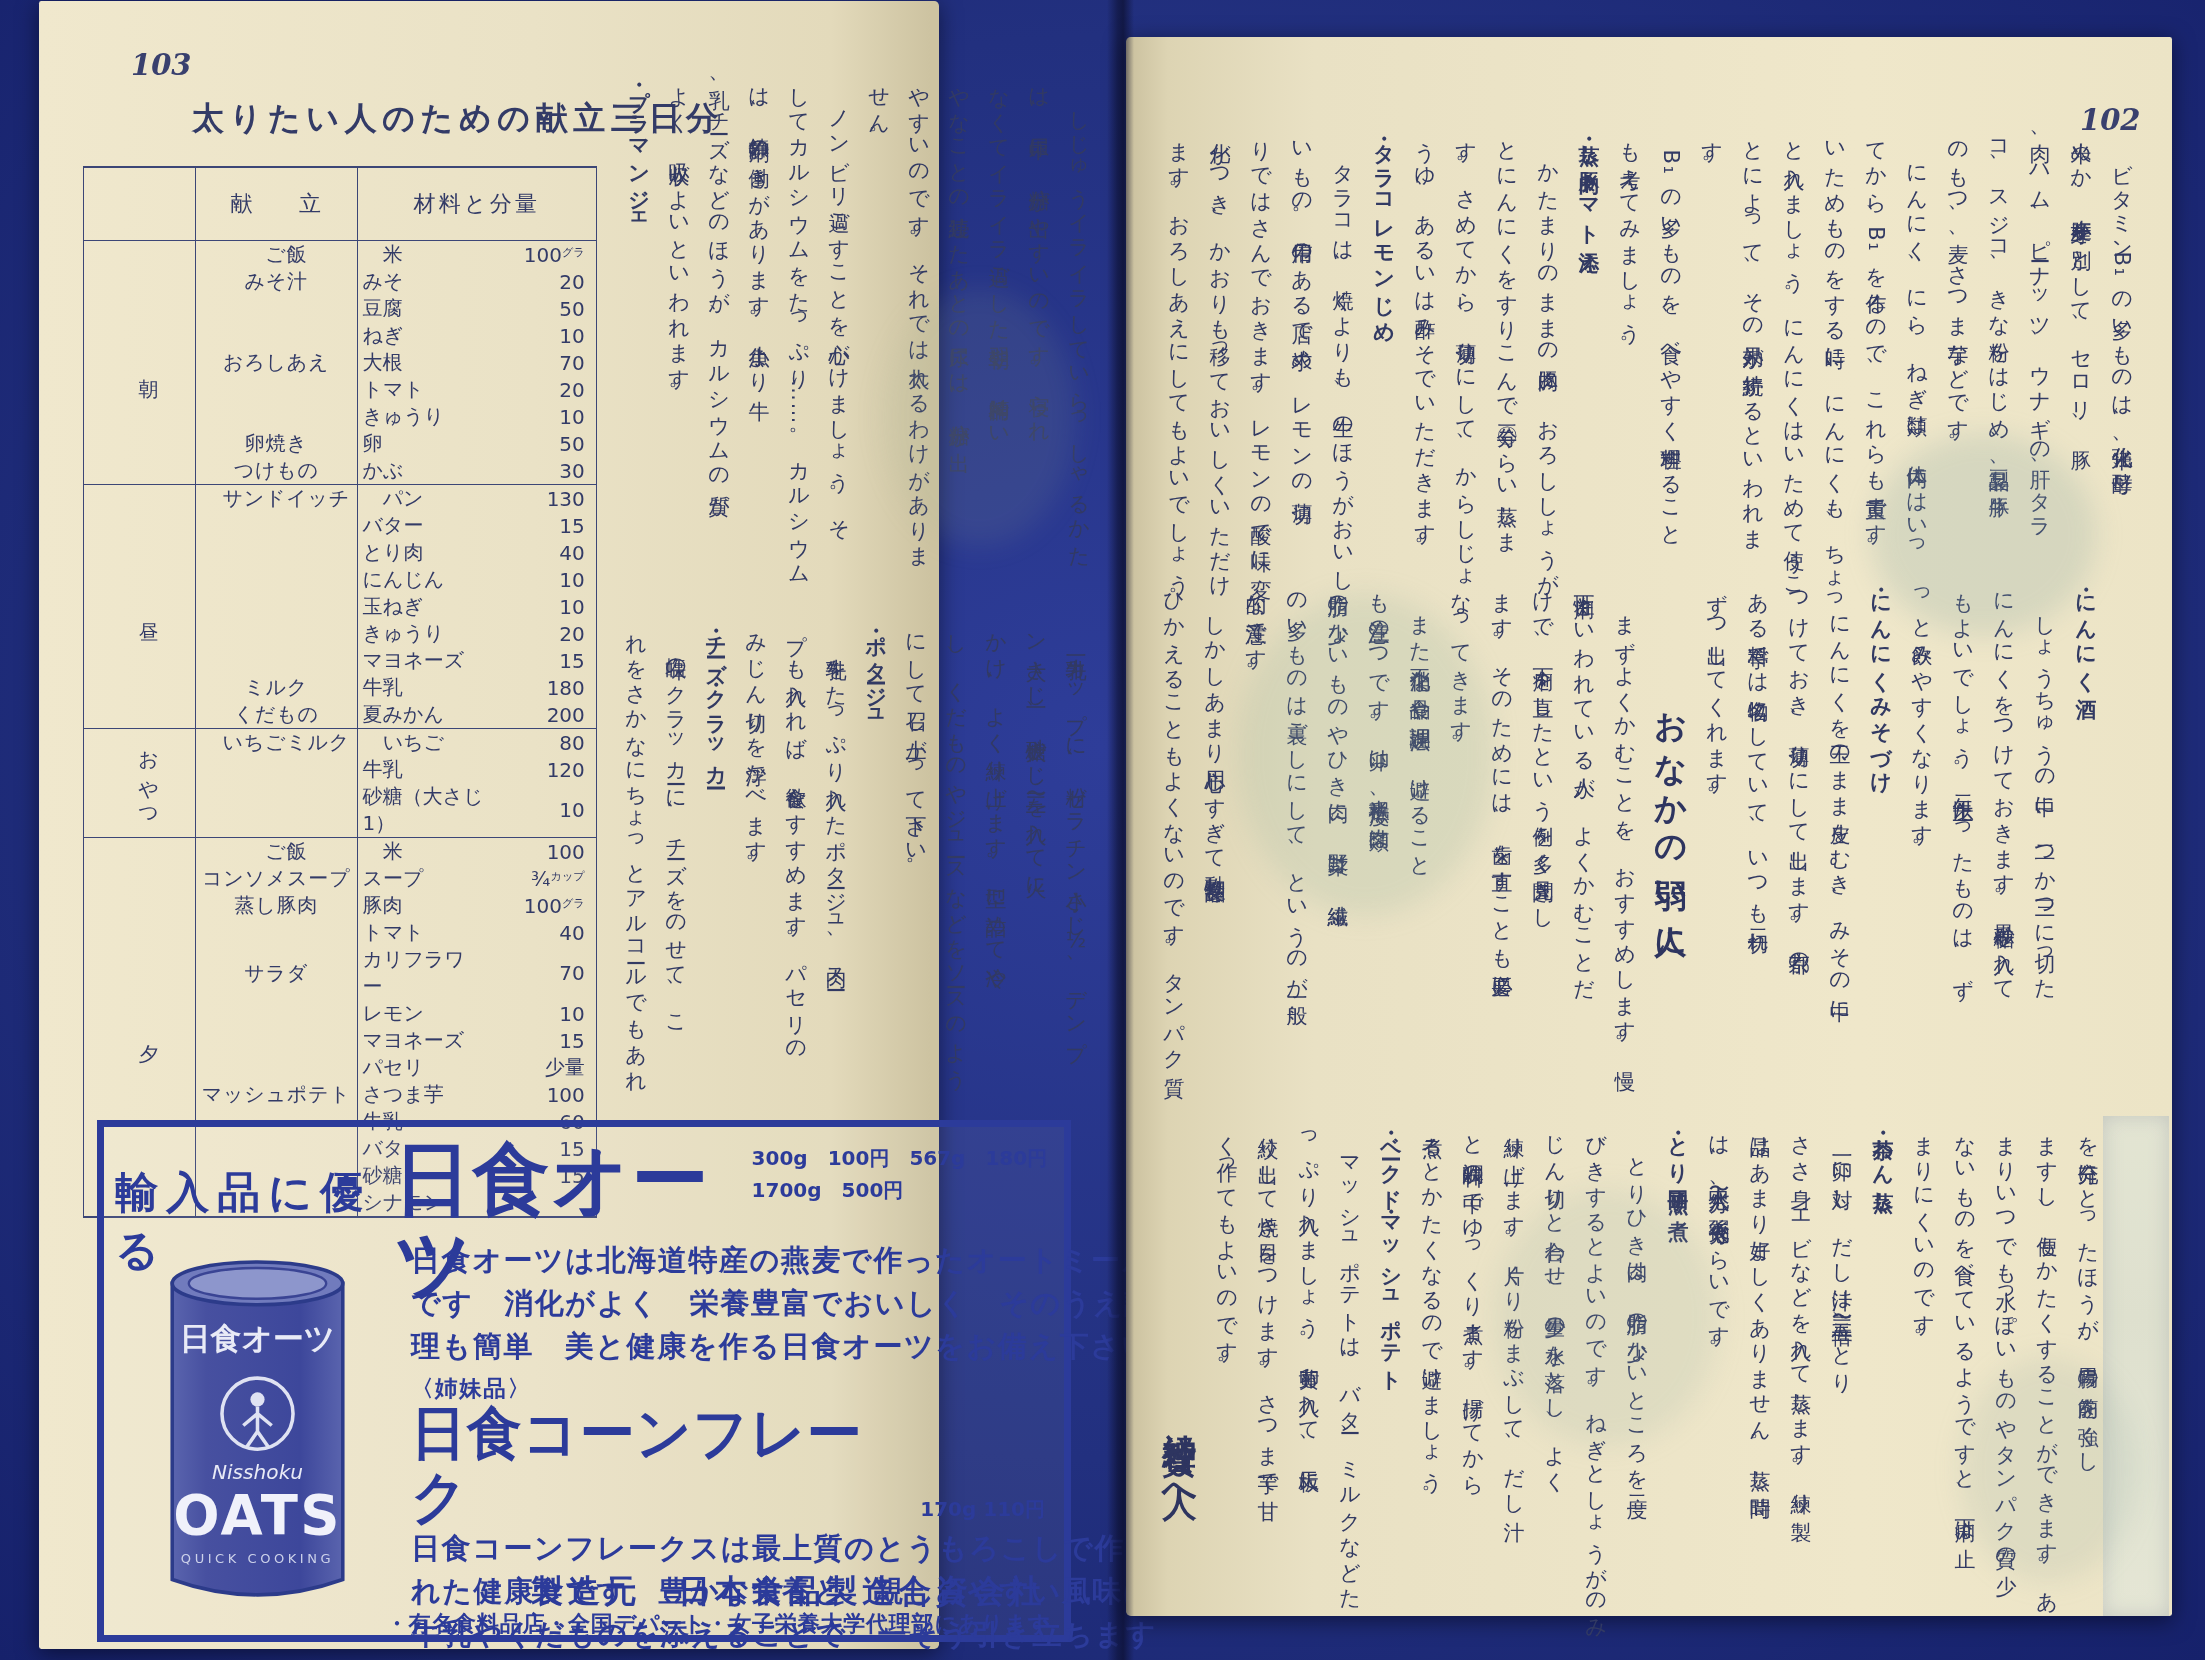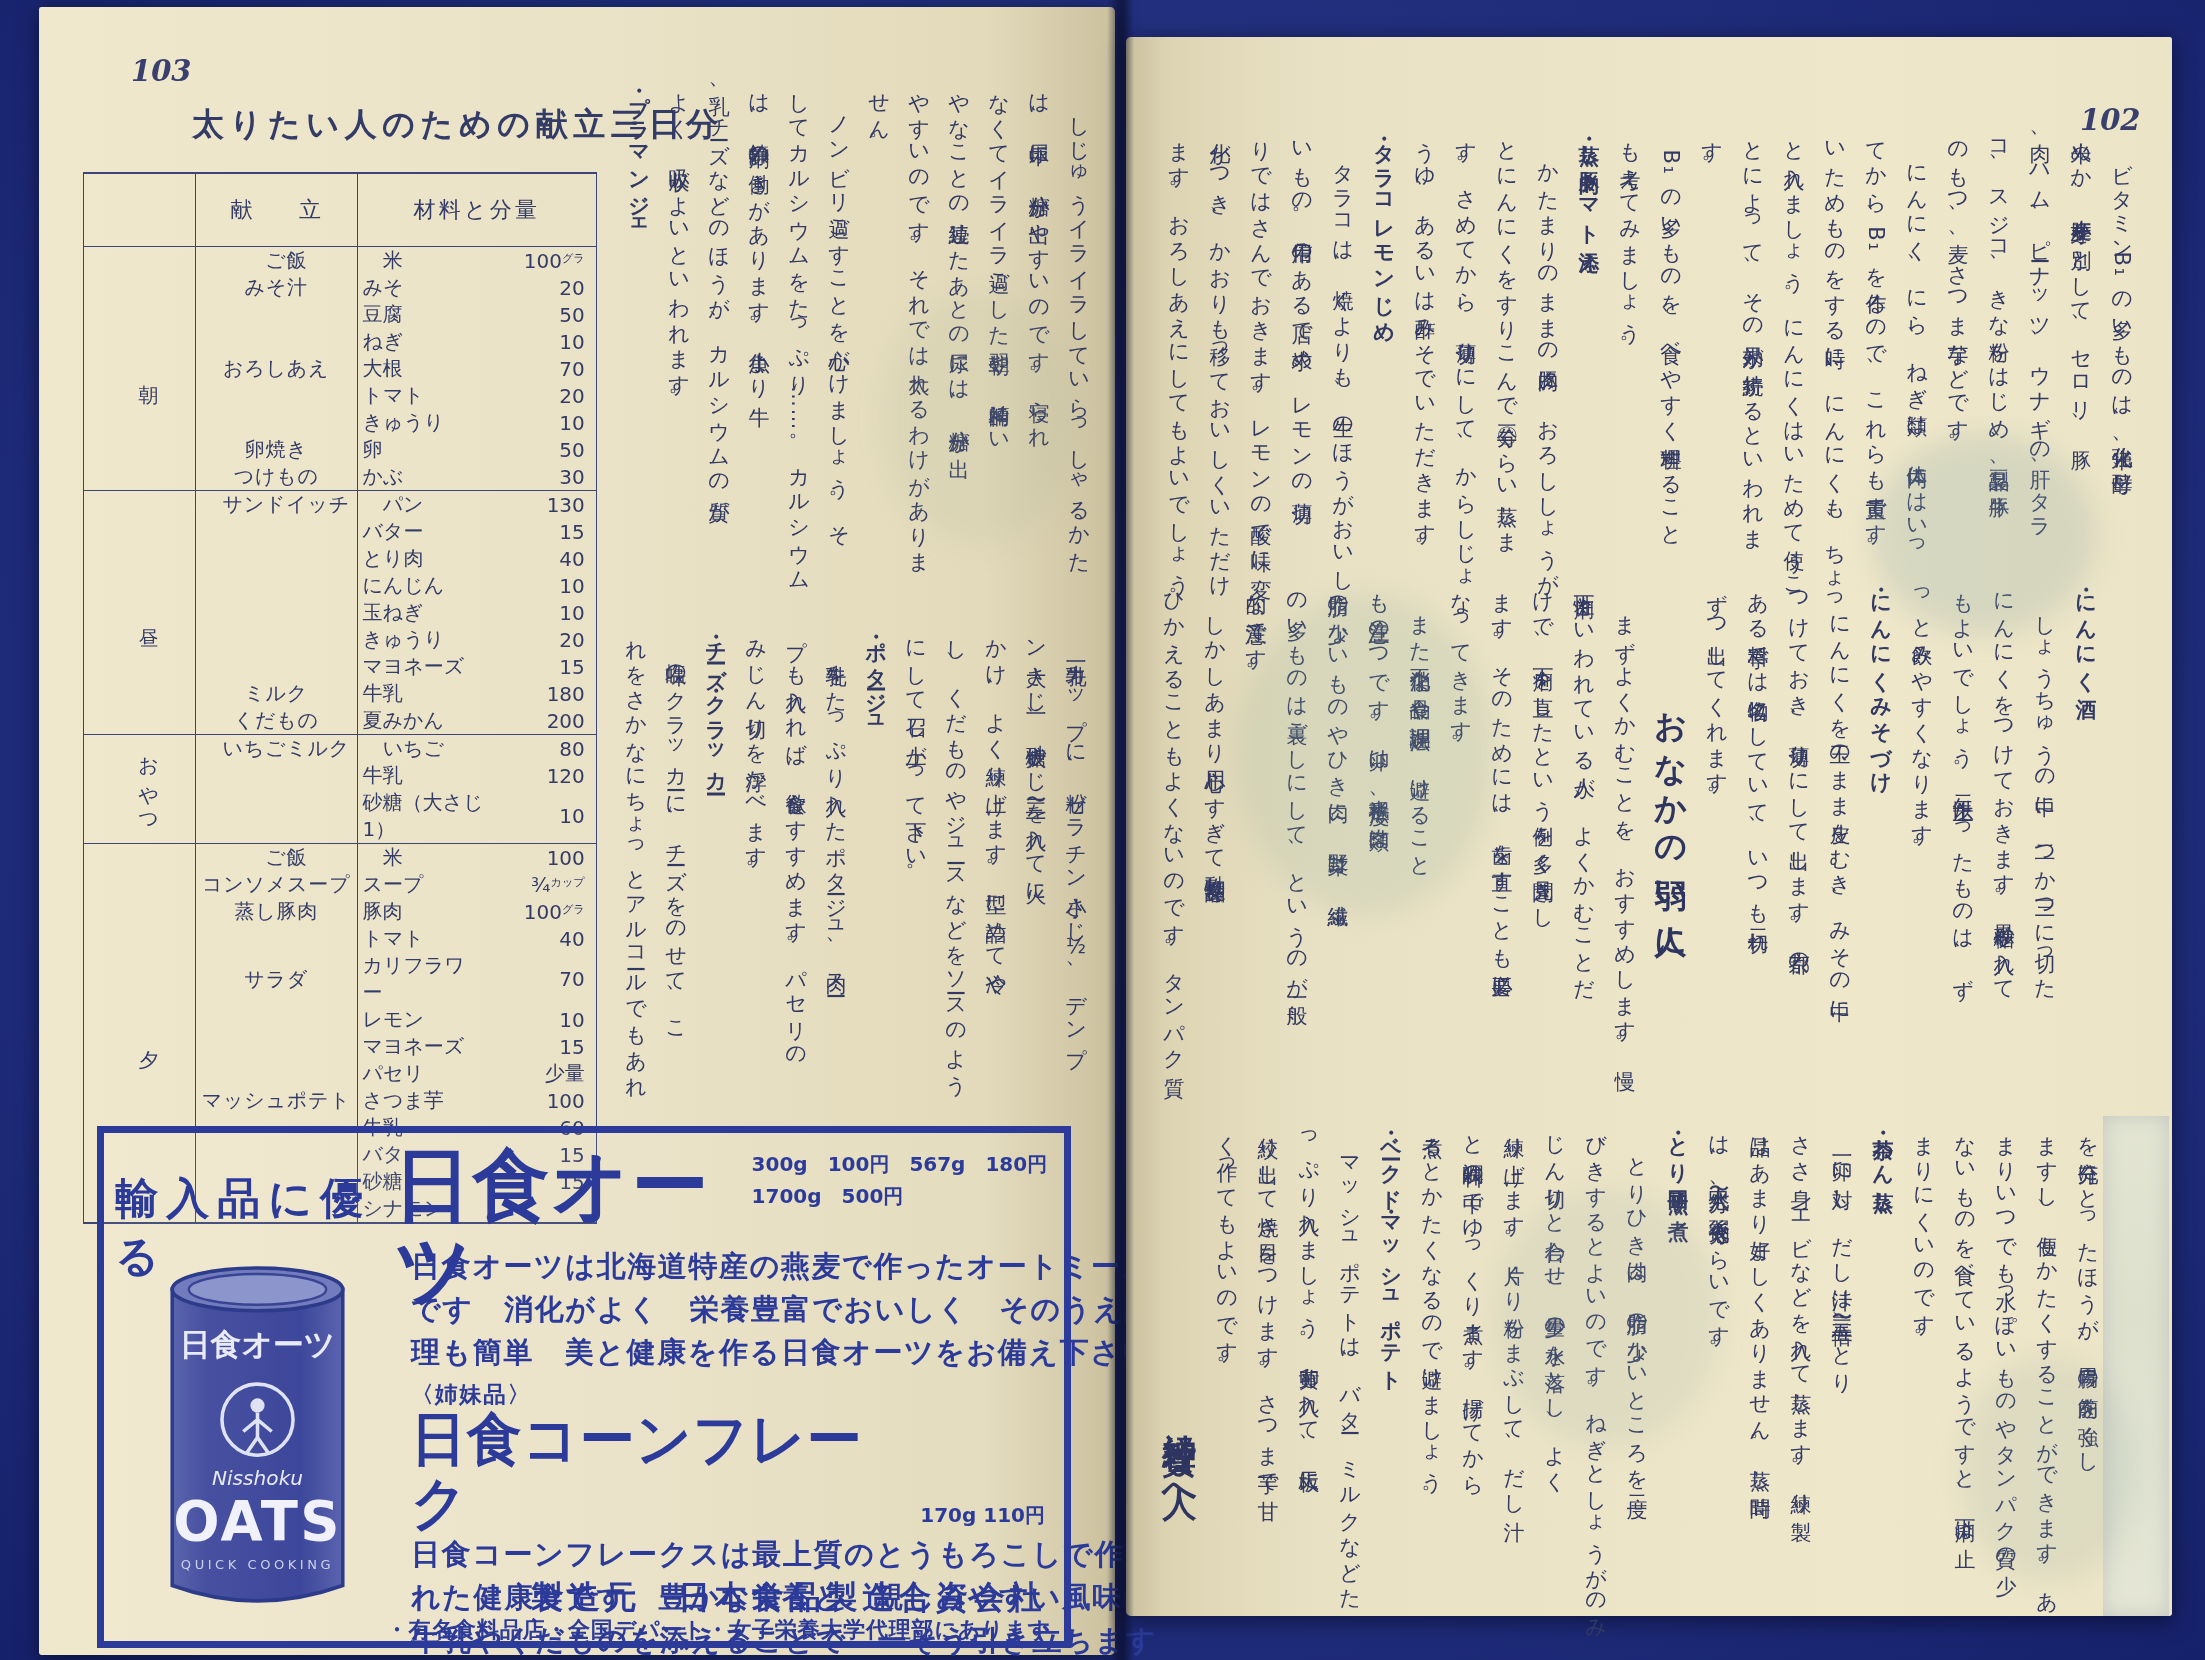--- a/index.html
+++ b/index.html
@@ -4,21 +4,21 @@
 <style>
   html,body{margin:0;padding:0;}
   body{
     width:2205px;height:1661px;position:relative;overflow:hidden;
     background:radial-gradient(ellipse at 50% 45%, #2e3d99 0%, #22307f 55%, #16216b 100%);
     font-family:"DejaVu Sans", sans-serif;
     -webkit-font-smoothing:antialiased;
   }
   .page{position:absolute;box-shadow:0 4.8px 21px rgba(0,0,10,.5);}
   #left-page{
-    left:39px;top:7px;width:1076px;height:1648px;
+    left:39px;top:1px;width:900px;height:1648px;
     background:linear-gradient(90deg,#f0e8cd 0%,#eae2c6 55%,#e3dabb 88%,#cdc3a1 99%);
     border-radius:2.4px 4.8px 4.8px 2.4px;
   }
   #right-page{
     left:1126px;top:37px;width:1046px;height:1579px;
     background:linear-gradient(90deg,#c9bf9d 0%,#ddd4b3 4%,#e9e1c4 18%,#efe7ca 70%,#ece4c6 100%);
     border-radius:4.8px 2.4px 2.4px 4.8px;
   }
   #spine{position:absolute;left:1107px;top:0;width:27px;height:1661px;z-index:4;
     background:linear-gradient(90deg,rgba(10,12,40,0) 0%,rgba(8,10,35,.5) 40%,rgba(8,10,35,.62) 60%,rgba(10,12,40,0) 100%);}

